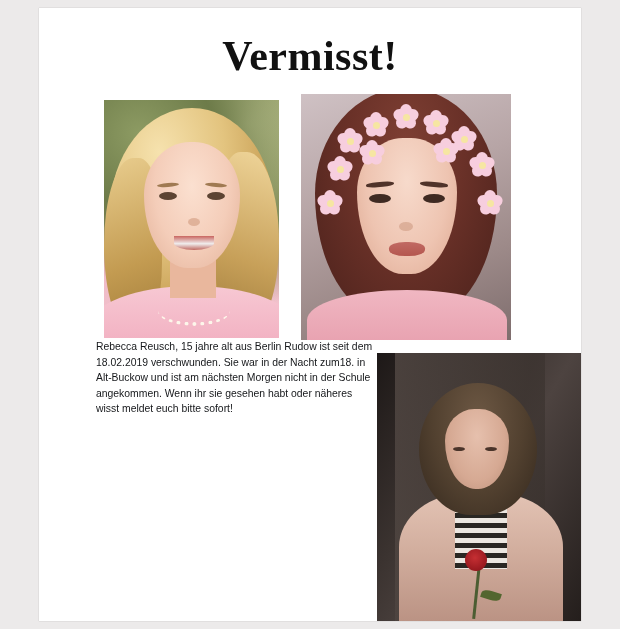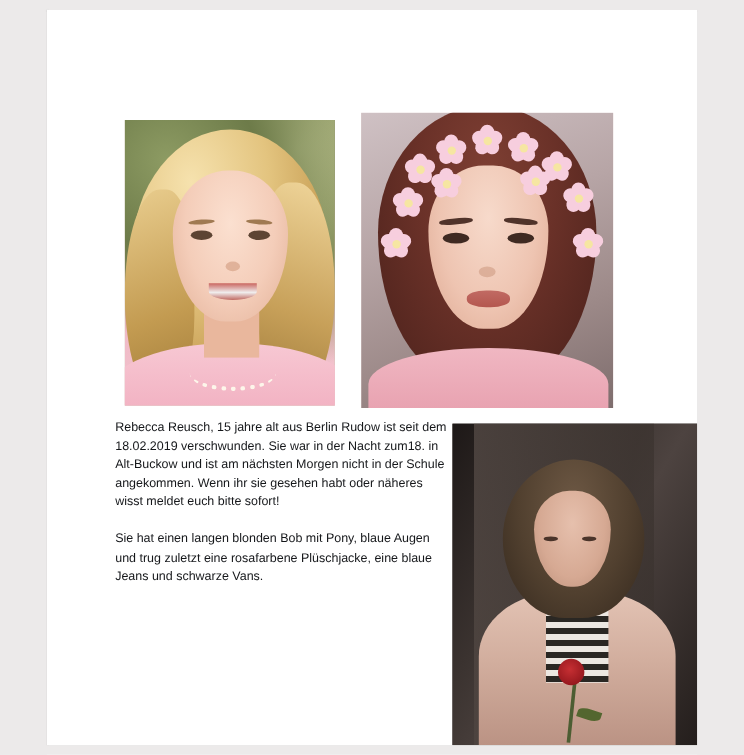--- a/index.html
+++ b/index.html
@@ -365,41 +365,42 @@
     width: 20px;
     height: 9px;
     border-radius: 50% 0 50% 0;
     background: #53662f;
     transform: rotate(18deg);
   }
   
   .text-block {
     position: absolute;
     left: 57px;
-    top: 341px;
+    top: 331px;
     width: 278px;
     font-size: 10.4px;
     line-height: 15.6px;
     color: #15171a;
   }
   .text-block p {
     margin: 0;
   }
   .text-block p.gap {
     margin-top: 15px;
   }
 </style>
 </head>
 <body>
 
 <div class="side-strip-left"></div>
 <div class="side-strip-right"></div>
 
 <div class="poster">
 
+  <div class="title">Vermisst!</div>
 
   <div class="photo1">
     <div class="p1-bg"></div>
     <div class="p1-hair"></div>
     <div class="p1-hair2"></div>
     <div class="p1-hair3"></div>
     <div class="p1-shoulders"></div>
     <div class="p1-neck"></div>
     <div class="p1-face"></div>
     <div class="p1-brow-l"></div>
@@ -522,16 +523,15 @@
     <div class="p3-face"></div>
     <div class="p3-eye-l"></div>
     <div class="p3-eye-r"></div>
     <div class="p3-rose-stem"></div>
     <div class="p3-leaf"></div>
     <div class="p3-rose"></div>
   </div>
 
   <div class="text-block">
     <p>Rebecca Reusch, 15 jahre alt aus Berlin Rudow ist seit dem 18.02.2019 verschwunden. Sie war in der Nacht zum18. in Alt-Buckow und ist am nächsten Morgen nicht in der Schule angekommen. Wenn ihr sie gesehen habt oder näheres wisst meldet euch bitte sofort!</p>
-    <p class="gap">Sie hat einen langen blonden Bob mit Pony, blaue Augen und trug zuletzt eine rosafarbene Plüschjacke, eine blaue Jeans und schwarze Vans.</p>
   </div>
 
 </div>
 
 </body></html>

